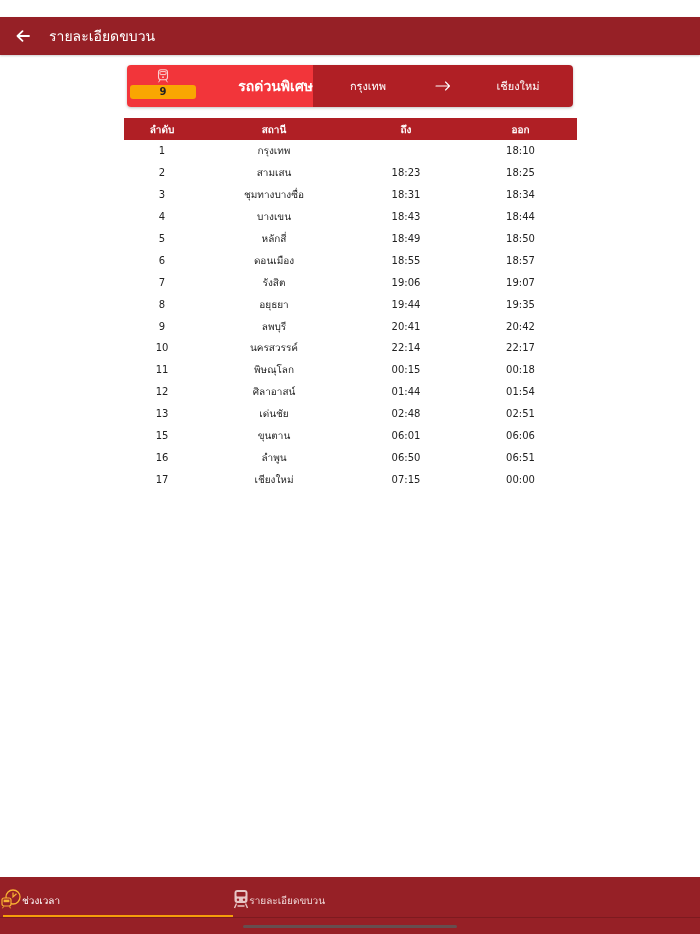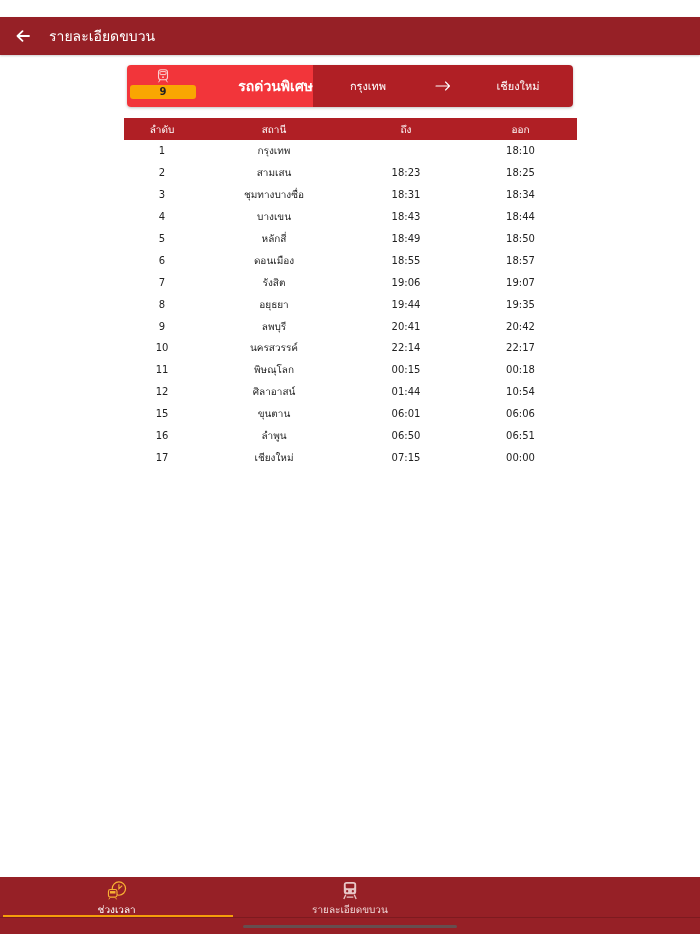--- a/index.html
+++ b/index.html
@@ -31,33 +31,33 @@
   .train-type { flex: 1; text-align: right; color: #fff; font-size: 14px; font-weight: bold; }
   .card-right {
     flex: 1; background: #b01f25; display: flex; align-items: center; color: #fff; font-size: 11px;
   }
   .route-from { width: 110px; text-align: center; }
   .route-arrow { width: 40px; display: flex; justify-content: center; }
   .route-to { flex: 1; text-align: center; }
 
   .schedule { position: absolute; left: 124px; top: 118px; width: 453px; }
   .thead {
-    height: 22px; background: #b01f25; display: flex; align-items: center; color: #fff; font-size: 10px; font-weight: normal;
+    height: 22px; background: #b01f25; display: flex; align-items: center; color: #fff; font-size: 10px; font-weight: bold;
   }
   .col-1 { width: 76px; text-align: center; }
   .col-2 { width: 148px; text-align: center; }
   .col-3 { width: 116px; text-align: center; }
   .col-4 { width: 113px; text-align: center; }
   .trow { height: 21.9px; display: flex; align-items: center; font-size: 10px; color: #222; }
 
   .tab-bar {
     position: absolute; left: 0; top: 877px; width: 700px; height: 57px; background: #962026;
   }
   .tabs { display: flex; height: 40px; }
-  .tab { width: 233.3px; display: flex; flex-direction: column; align-items: center; padding-top: 4px; cursor: pointer; position: relative; }
+  .tab { width: 233.3px; display: flex; flex-direction: row; align-items: center; padding-top: 4px; cursor: pointer; position: relative; }
   .tab-label { font-size: 10px; margin-top: 2px; color: #f0d8d8; }
   .tab.active .tab-label { color: #fff; }
   .tab-underline { position: absolute; left: 3px; right: 0; bottom: 0; height: 2px; background: #f59e0b; }
   .tab-divider { position: absolute; left: 0; top: 40px; width: 700px; height: 1px; background: #7d1a1f; }
   .home-indicator {
     position: absolute; left: 243px; top: 48px; width: 214px; height: 3px; background: #5a5a5a; border-radius: 2px; opacity: 0.8;
   }
 </style>
 </head>
 <body>
@@ -168,21 +168,27 @@
       <div class="trow">
         <div class="col-1">11</div>
         <div class="col-2">พิษณุโลก</div>
         <div class="col-3">00:15</div>
         <div class="col-4">00:18</div>
       </div>
       <div class="trow">
         <div class="col-1">12</div>
         <div class="col-2">ศิลาอาสน์</div>
         <div class="col-3">01:44</div>
-        <div class="col-4">10:54</div>
+        <div class="col-4">01:54</div>
+      </div>
+      <div class="trow">
+        <div class="col-1">13</div>
+        <div class="col-2">เด่นชัย</div>
+        <div class="col-3">02:48</div>
+        <div class="col-4">02:51</div>
       </div>
       <div class="trow">
         <div class="col-1">15</div>
         <div class="col-2">ขุนตาน</div>
         <div class="col-3">06:01</div>
         <div class="col-4">06:06</div>
       </div>
       <div class="trow">
         <div class="col-1">16</div>
         <div class="col-2">ลำพูน</div>

